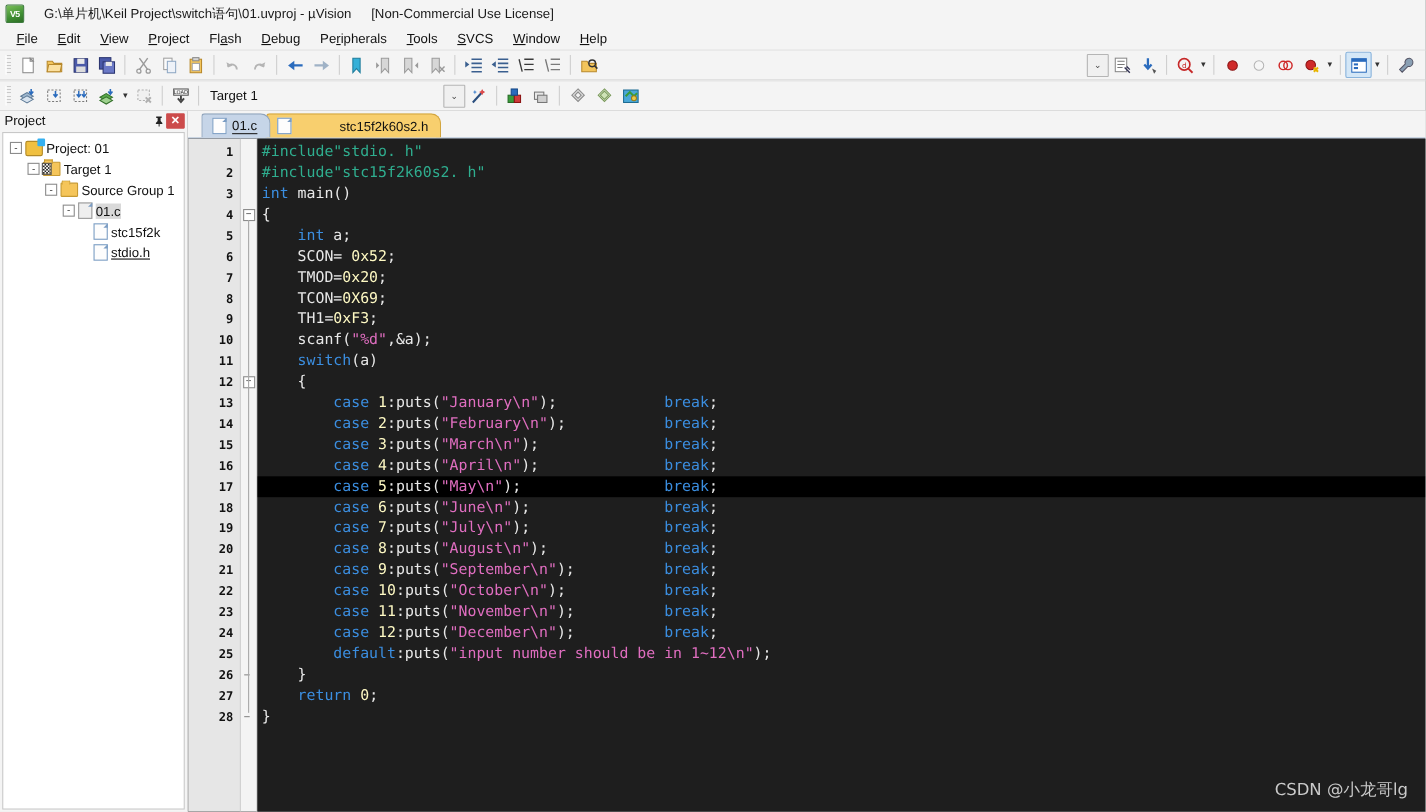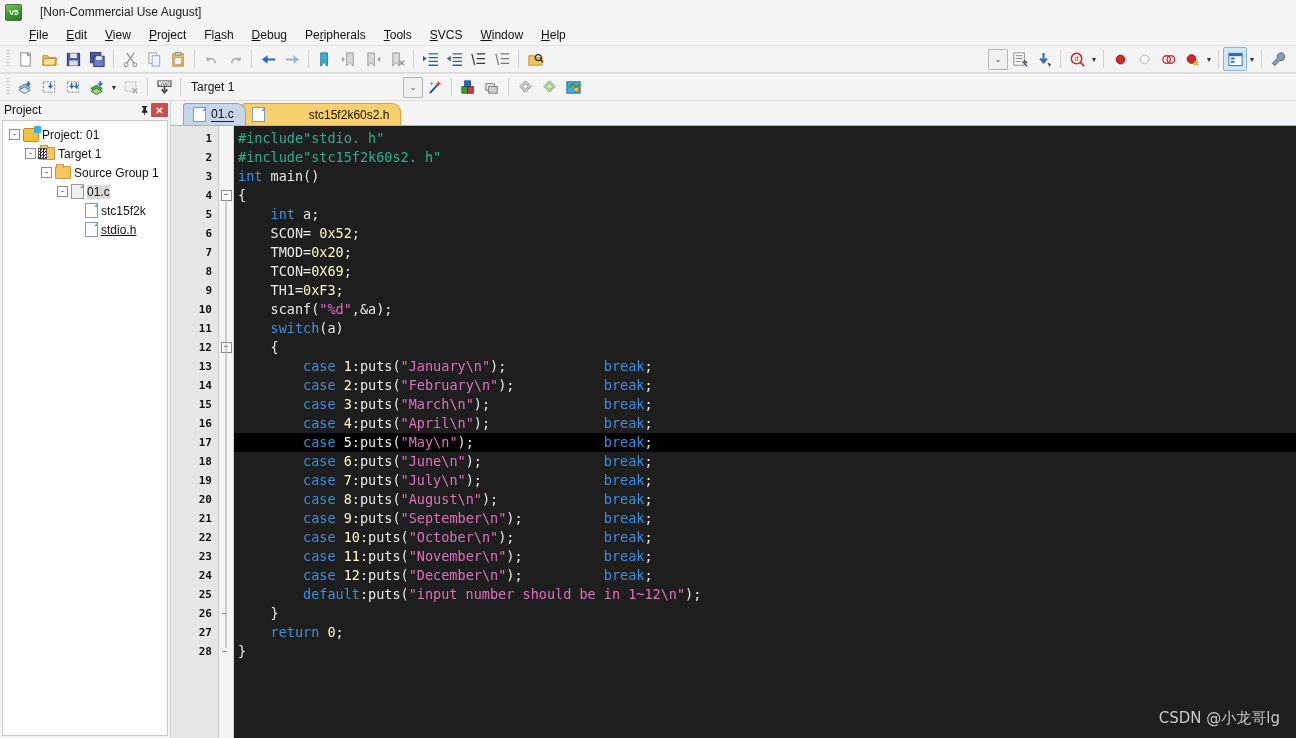--- a/index.html
+++ b/index.html
@@ -21,21 +21,21 @@
     background:linear-gradient(160deg,#7bbf5a 0%,#3f8f33 60%,#2e6e26 100%);
     color:#ffffff;font-size:8px;font-weight:bold;line-height:15px;text-align:center;
     font-family:"Liberation Sans", sans-serif;letter-spacing:-0.5px;
   }
   .title-text{font-size:12px;color:#1a1a1a;white-space:nowrap;}
   .title-license{font-size:12px;color:#1a1a1a;white-space:nowrap;}
 
   
   .menubar{
     height:21px;min-height:21px;display:flex;align-items:center;
-    background:#f4f4f4;padding-left:20px;
+    background:#f4f4f4;padding-left:6px;
   }
   .menu-item{
     font-size:12px;color:#111;padding:2px 9px;white-space:nowrap;cursor:default;
   }
   .menu-item u{text-decoration:underline;}
 
   
   .toolbar{
     height:26px;min-height:26px;display:flex;align-items:center;
     background:#f4f4f4;border-top:1px solid #e2e2e2;border-bottom:1px solid #dcdcdc;
@@ -200,21 +200,22 @@
     font-family:"DejaVu Sans", sans-serif;
   }
 </style>
 </head>
 <body>
 
 <div class="app">
 
   <div class="titlebar">
     <div class="app-icon">V5</div>
-    <div class="title-license">[Non-Commercial Use August]</div>
+    <div class="title-text">G:\单片机\Keil Project\switch语句\01.uvproj - µVision</div>
+    <div class="title-license">[Non-Commercial Use License]</div>
   </div>
 
   <div class="menubar" id="menubar">
       <div class="menu-item"><u>F</u>ile</div>
       <div class="menu-item"><u>E</u>dit</div>
       <div class="menu-item"><u>V</u>iew</div>
       <div class="menu-item"><u>P</u>roject</div>
       <div class="menu-item">Fl<u>a</u>sh</div>
       <div class="menu-item"><u>D</u>ebug</div>
       <div class="menu-item">Pe<u>r</u>ipherals</div>

